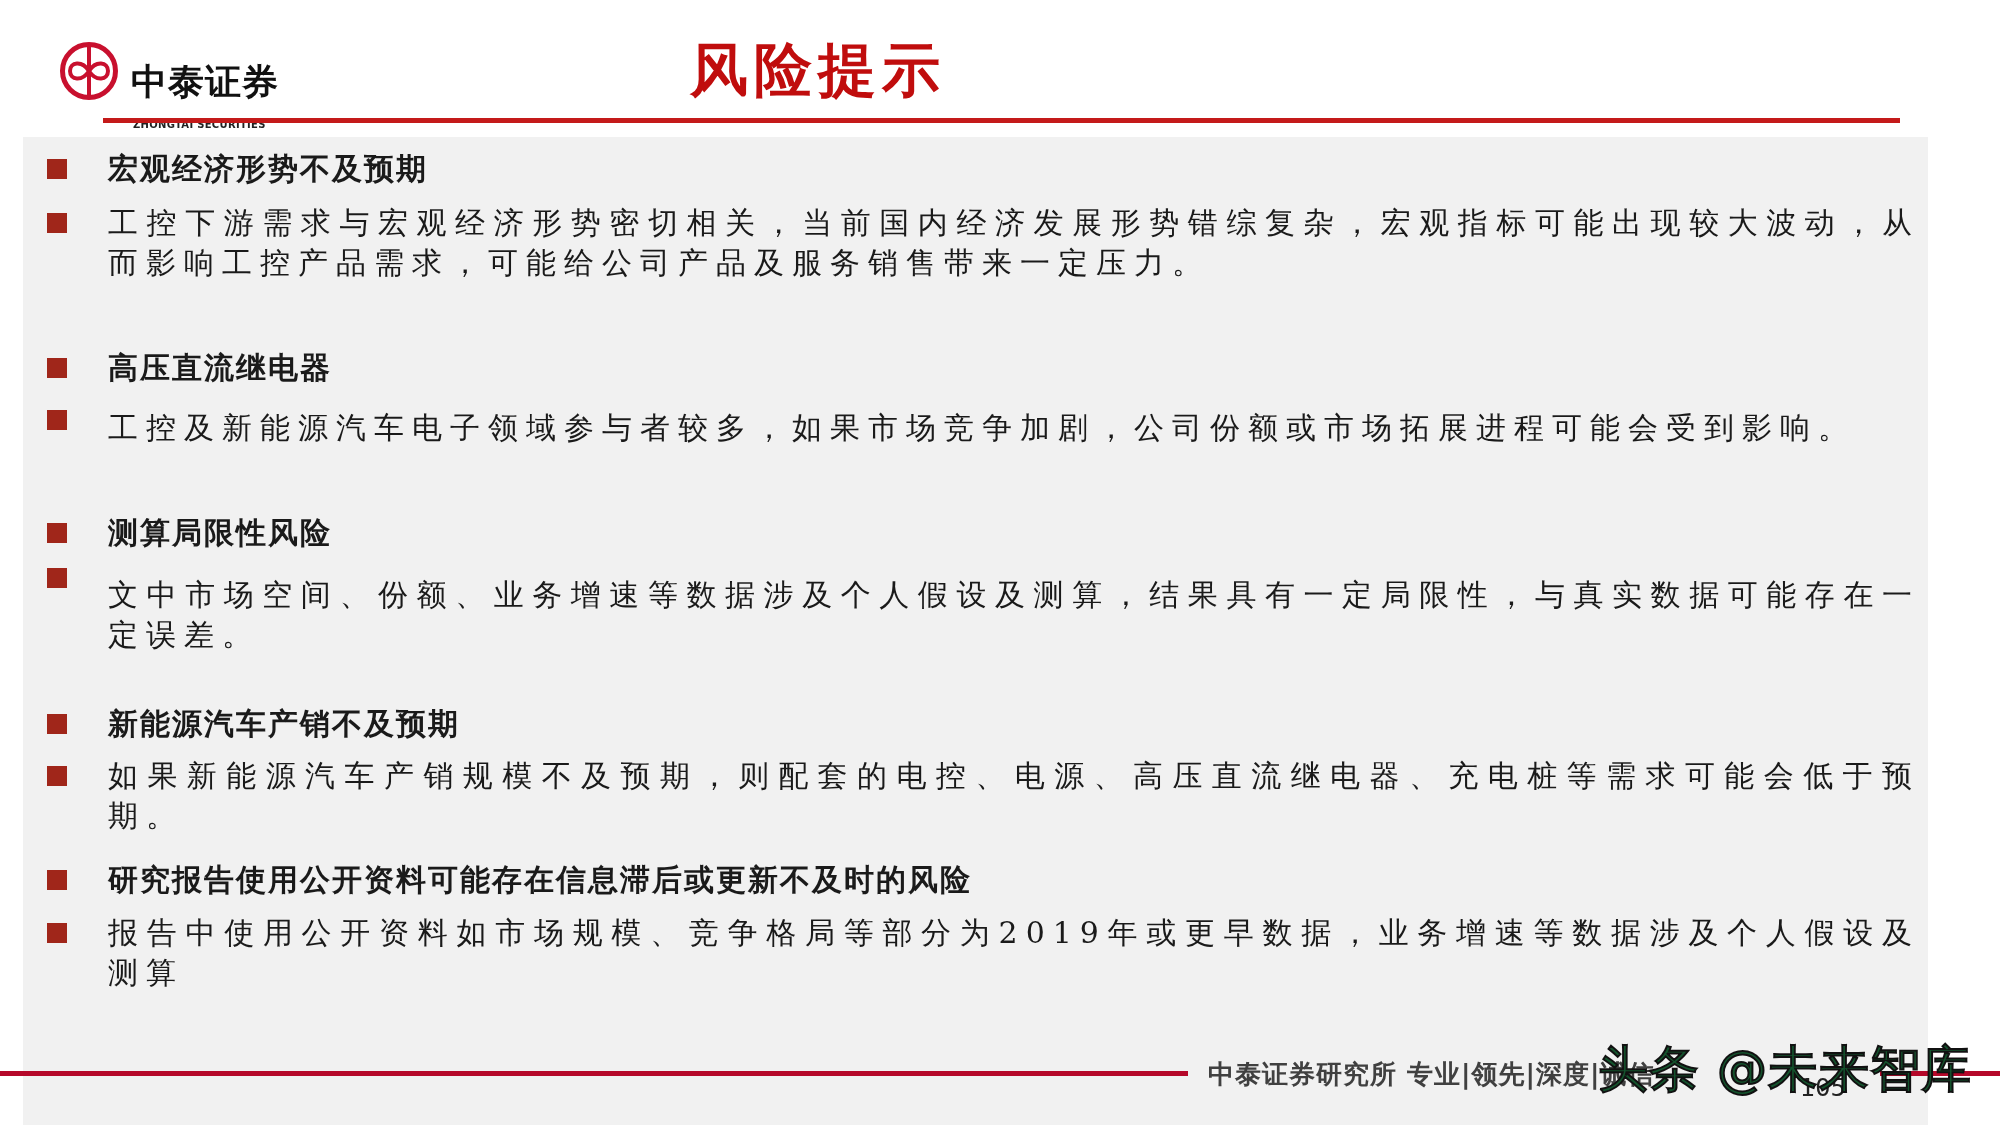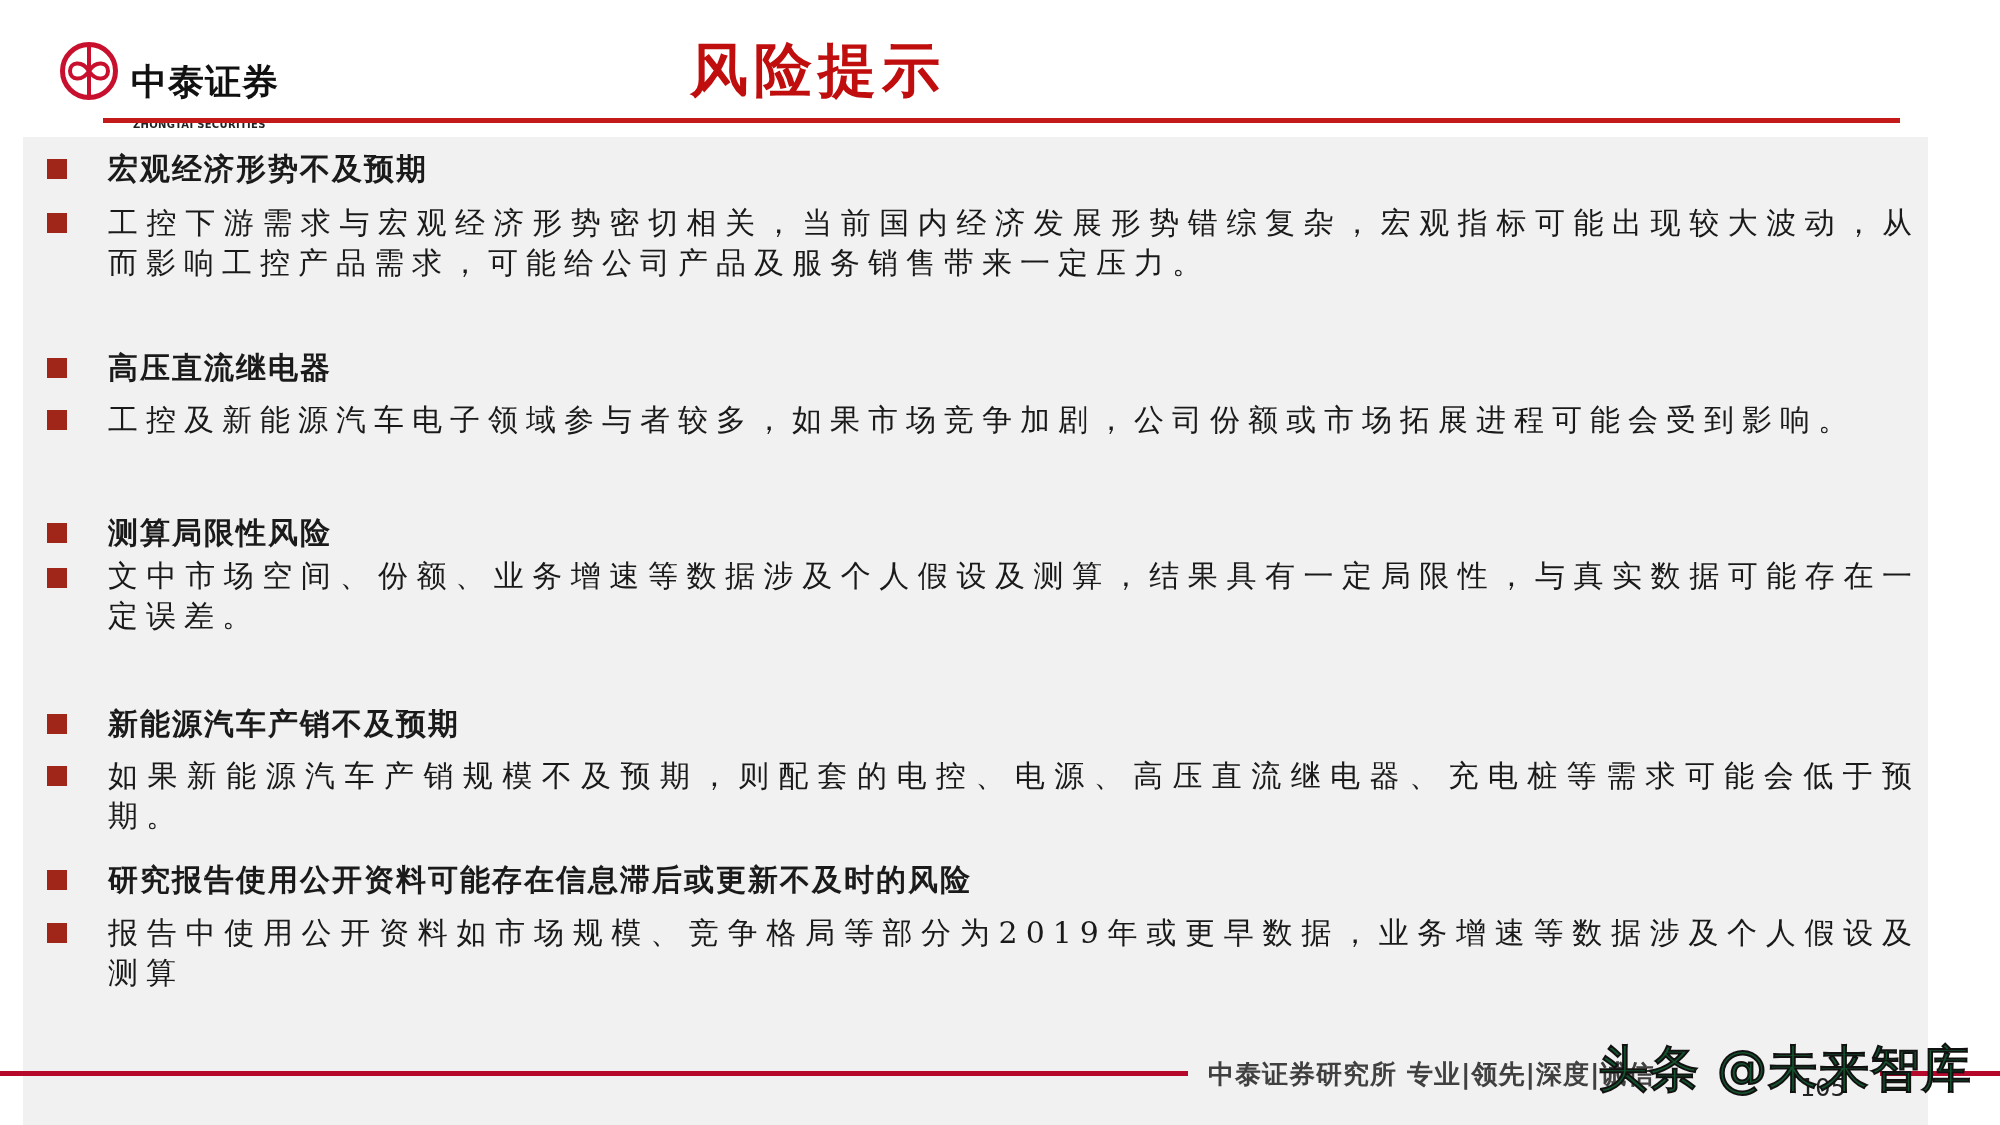--- a/index.html
+++ b/index.html
@@ -90,28 +90,28 @@
     <div class="bullet" style="top:22px"></div>
     <div class="text heading" style="top:12px">宏观经济形势不及预期</div>
     <div class="bullet" style="top:76px"></div>
     <div class="text" style="top:66px">工控下游需求与宏观经济形势密切相关，当前国内经济发展形势错综复杂，宏观指标可能出现较大波动，从而影响工控产品需求，可能给公司产品及服务销售带来一定压力。</div>
   </div>
 
   <div class="row">
     <div class="bullet" style="top:221px"></div>
     <div class="text heading" style="top:211px">高压直流继电器</div>
     <div class="bullet" style="top:273px"></div>
-    <div class="text" style="top:263px">工控及新能源汽车电子领域参与者较多，如果市场竞争加剧，公司份额或市场拓展进程可能会受到影响。</div>
+    <div class="text" style="top:271px">工控及新能源汽车电子领域参与者较多，如果市场竞争加剧，公司份额或市场拓展进程可能会受到影响。</div>
   </div>
 
   <div class="row">
     <div class="bullet" style="top:386px"></div>
     <div class="text heading" style="top:376px">测算局限性风险</div>
     <div class="bullet" style="top:431px"></div>
-    <div class="text" style="top:419px">文中市场空间、份额、业务增速等数据涉及个人假设及测算，结果具有一定局限性，与真实数据可能存在一定误差。</div>
+    <div class="text" style="top:438px">文中市场空间、份额、业务增速等数据涉及个人假设及测算，结果具有一定局限性，与真实数据可能存在一定误差。</div>
   </div>
 
   <div class="row">
     <div class="bullet" style="top:577px"></div>
     <div class="text heading" style="top:567px">新能源汽车产销不及预期</div>
     <div class="bullet" style="top:629px"></div>
     <div class="text" style="top:619px">如果新能源汽车产销规模不及预期，则配套的电控、电源、高压直流继电器、充电桩等需求可能会低于预期。</div>
   </div>
 
   <div class="row">

